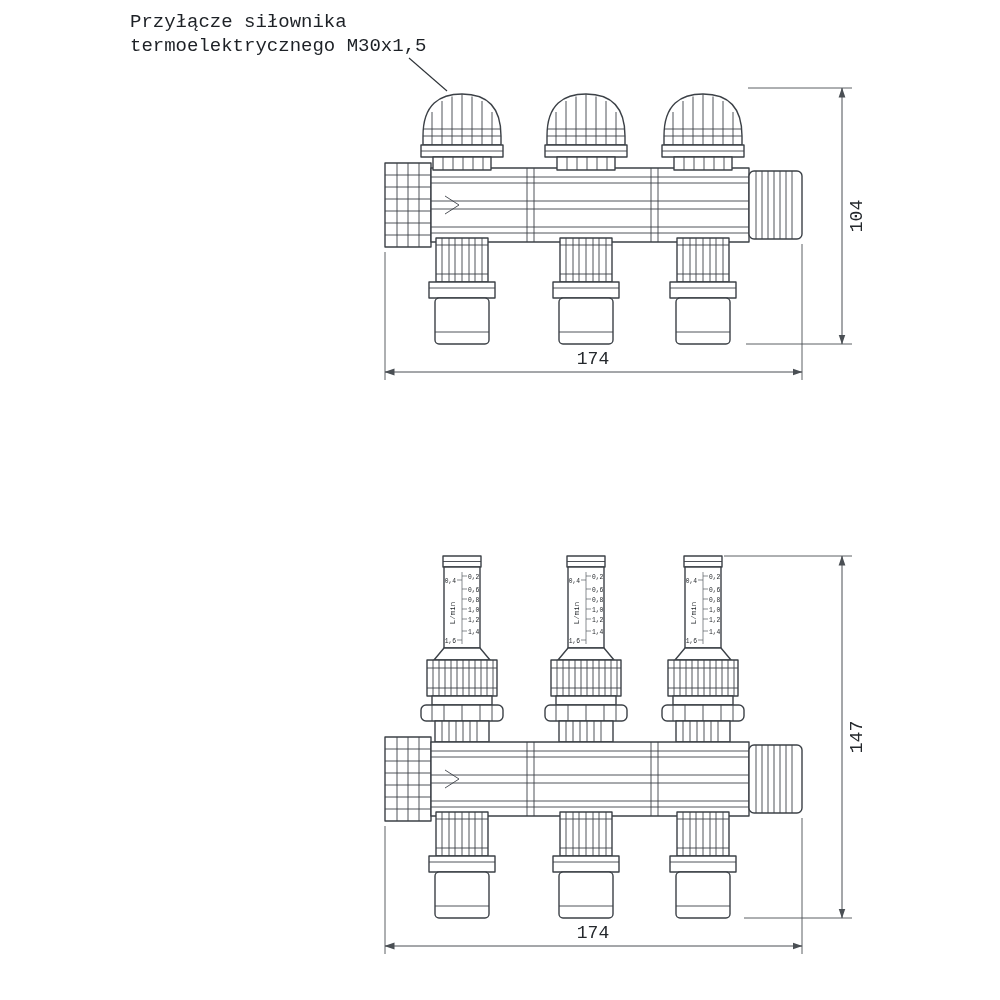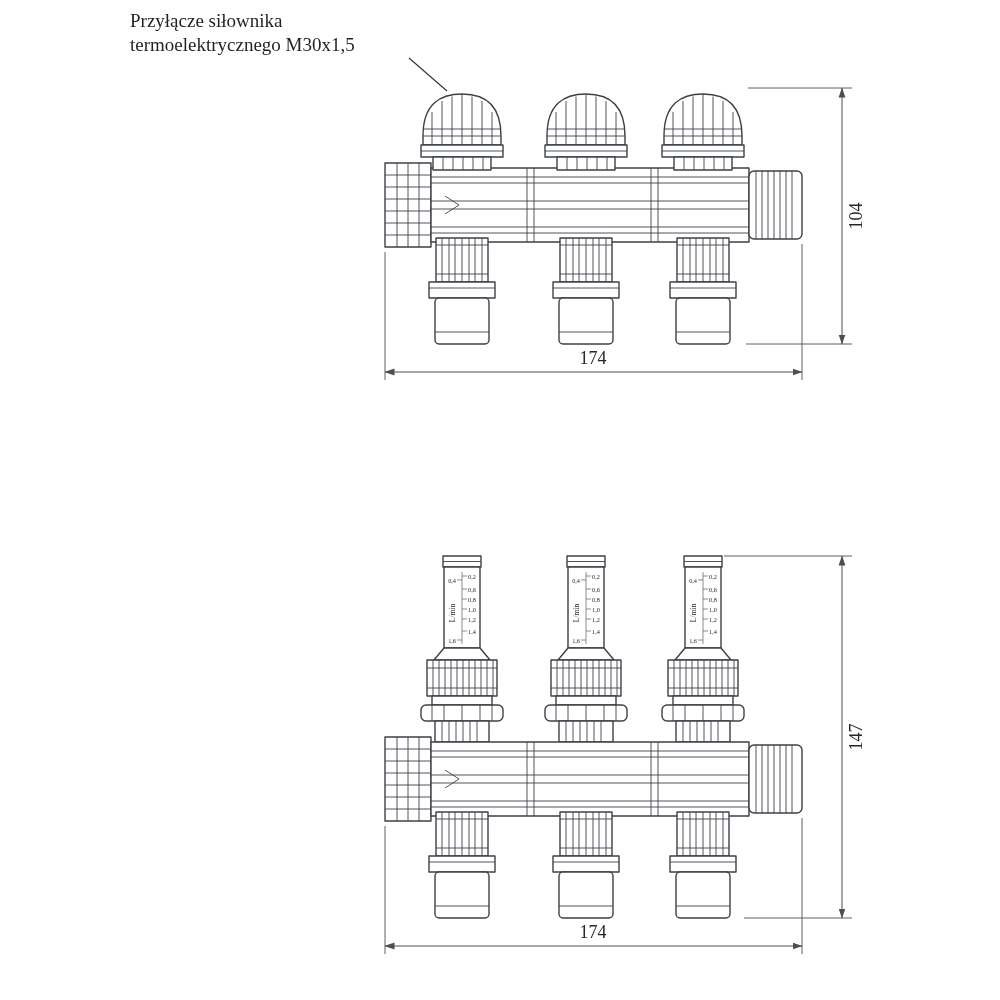--- a/index.html
+++ b/index.html
@@ -1,17 +1,17 @@
 <!DOCTYPE html>
 <html><head>
 <meta charset="utf-8">
 <style>
   html,body{margin:0;padding:0;background:#ffffff;}
   .page{width:1000px;height:1000px;background:#ffffff;position:relative;overflow:hidden;
-        font-family:Liberation Serif, serif;}
+        font-family:Liberation Mono, monospace;}
   svg{display:block;}
   .part{fill:#ffffff;stroke:#3c4147;stroke-width:1.4;stroke-linejoin:round;}
   .detail{stroke:#3c4147;stroke-width:0.9;fill:none;}
   .detail-thin{stroke:#565b61;stroke-width:0.7;fill:none;}
   .dimline{stroke:#4a4f54;stroke-width:1;fill:none;}
   .extline{stroke:#4a4f54;stroke-width:0.9;fill:none;}
   .leader{stroke:#2e3338;stroke-width:1.1;fill:none;}
   .anno-text{font-size:19px;fill:#1d2126;}
   .dim-text{font-size:18px;fill:#24282c;}
   .scale-text{font-size:6.3px;fill:#24282c;}

